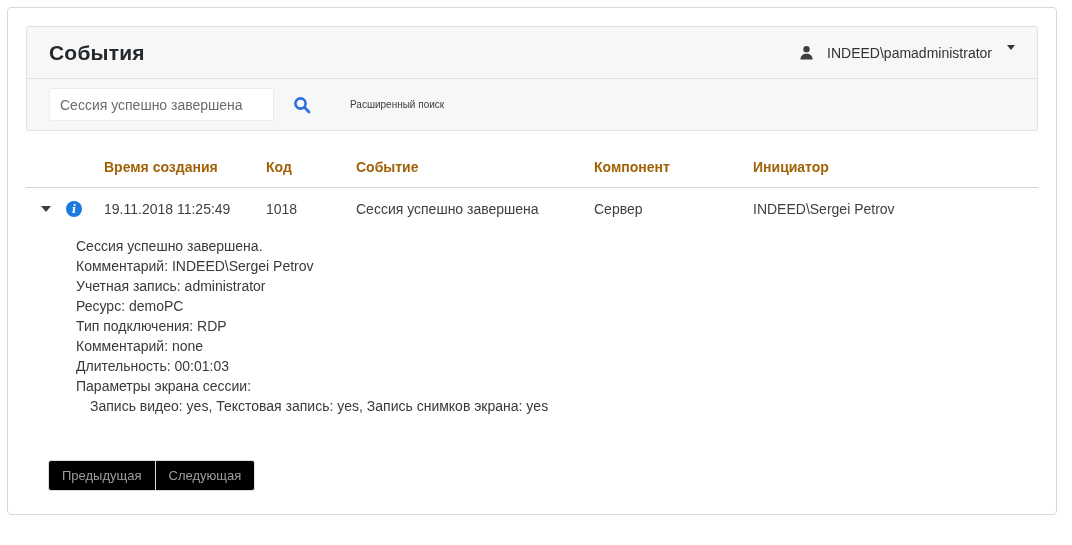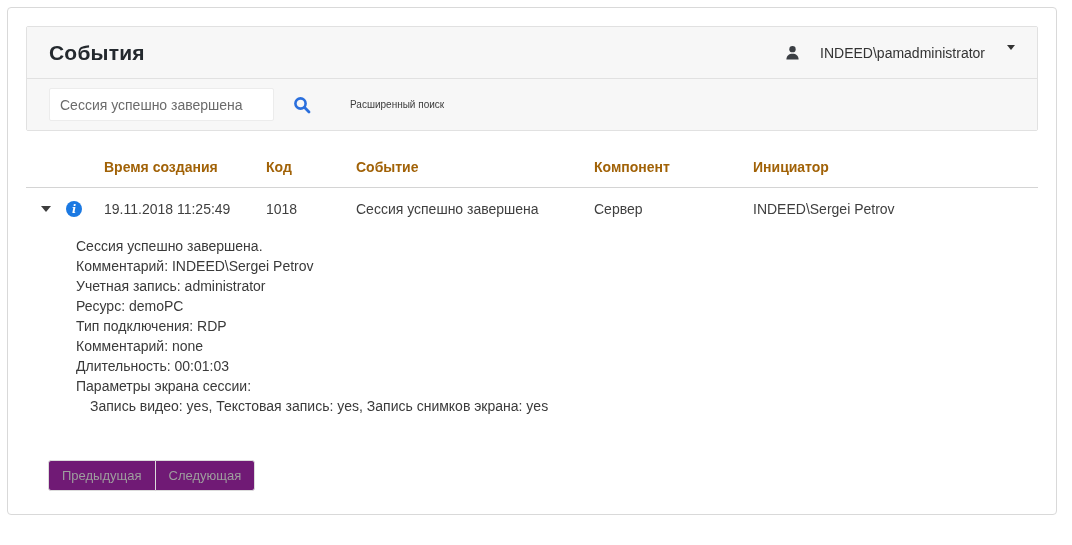--- a/index.html
+++ b/index.html
@@ -32,21 +32,21 @@
   
   .panel { border: 1px solid #e1e1e1; border-radius: 2px; }
   .band { background: #f7f7f7; }
   .band-title {
     display: flex; align-items: center; justify-content: space-between;
     height: 52px; padding: 0 22px;
     border-bottom: 1px solid #e1e1e1;
   }
   .page-title { font-size: 21px; font-weight: 600; color: #24292e; letter-spacing: .2px; }
 
-  .user-menu { display: flex; gap: 20px; cursor: pointer; }
+  .user-menu { display: flex; gap: 13px; cursor: pointer; }
   .user-menu .label { font-size: 14px; color: #333; }
   .caret-down {
     width: 0; height: 0; margin-left: 2px;
     border-left: 4px solid transparent; border-right: 4px solid transparent;
     border-top: 5px solid #333;
   }
 
   .band-search { display: flex; align-items: center; height: 51px; padding: 0 22px; }
   .search-input {
     width: 225px; height: 33px;
@@ -89,21 +89,21 @@
   }
 
   .details { padding: 11px 0 0 50px; }
   .details div { font-size: 14px; color: #3a3a3a; line-height: 20px; }
   .details .indent { margin-left: 14px; }
 
   
   .pagination { margin: 44px 0 0 22px; display: flex; }
   .page-btn {
     height: 31px; padding: 0 13px;
-    background: #701a75; border: 1px solid #dcdcdc;
+    background: #000000; border: 1px solid #dcdcdc;
     font-size: 13px; color: #9e9e9e; cursor: pointer;
     font-family: "Liberation Sans", "DejaVu Sans", sans-serif;
   }
   .page-btn.prev { border-radius: 3px 0 0 3px; }
   .page-btn.next { border-radius: 0 3px 3px 0; margin-left: -1px; }
 </style>
 </head>
 <body>
 
 <div class="card">

